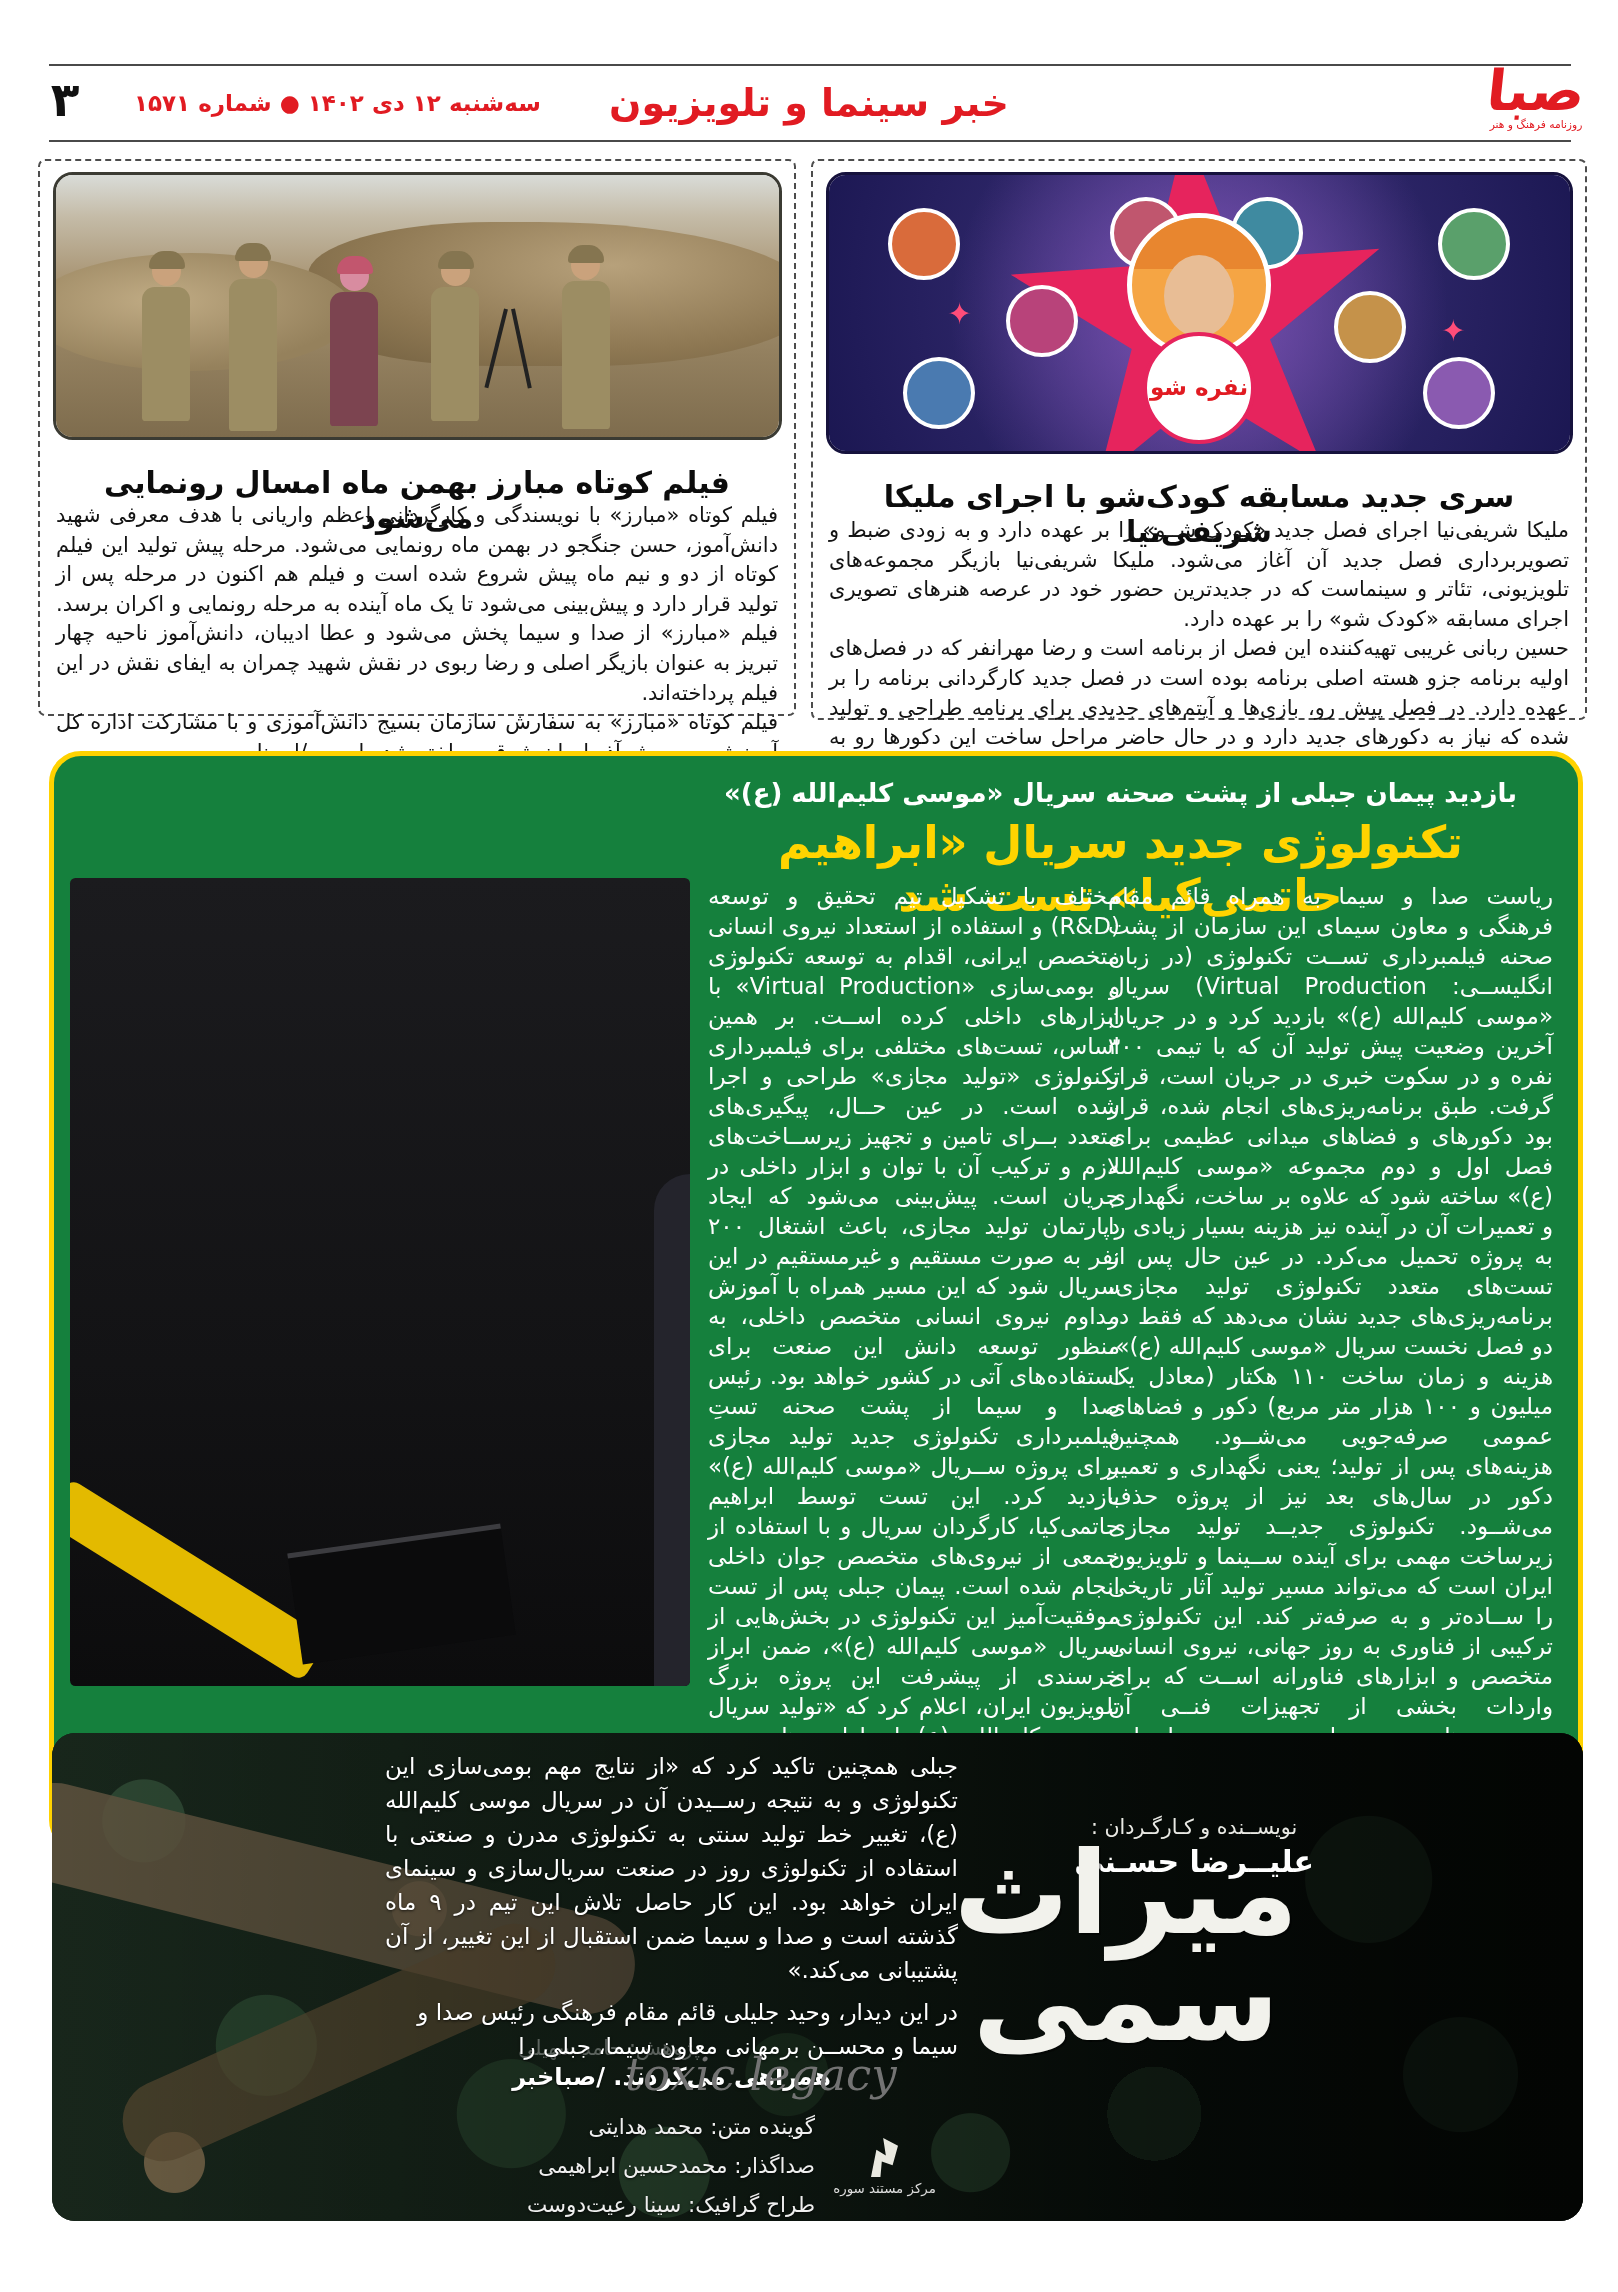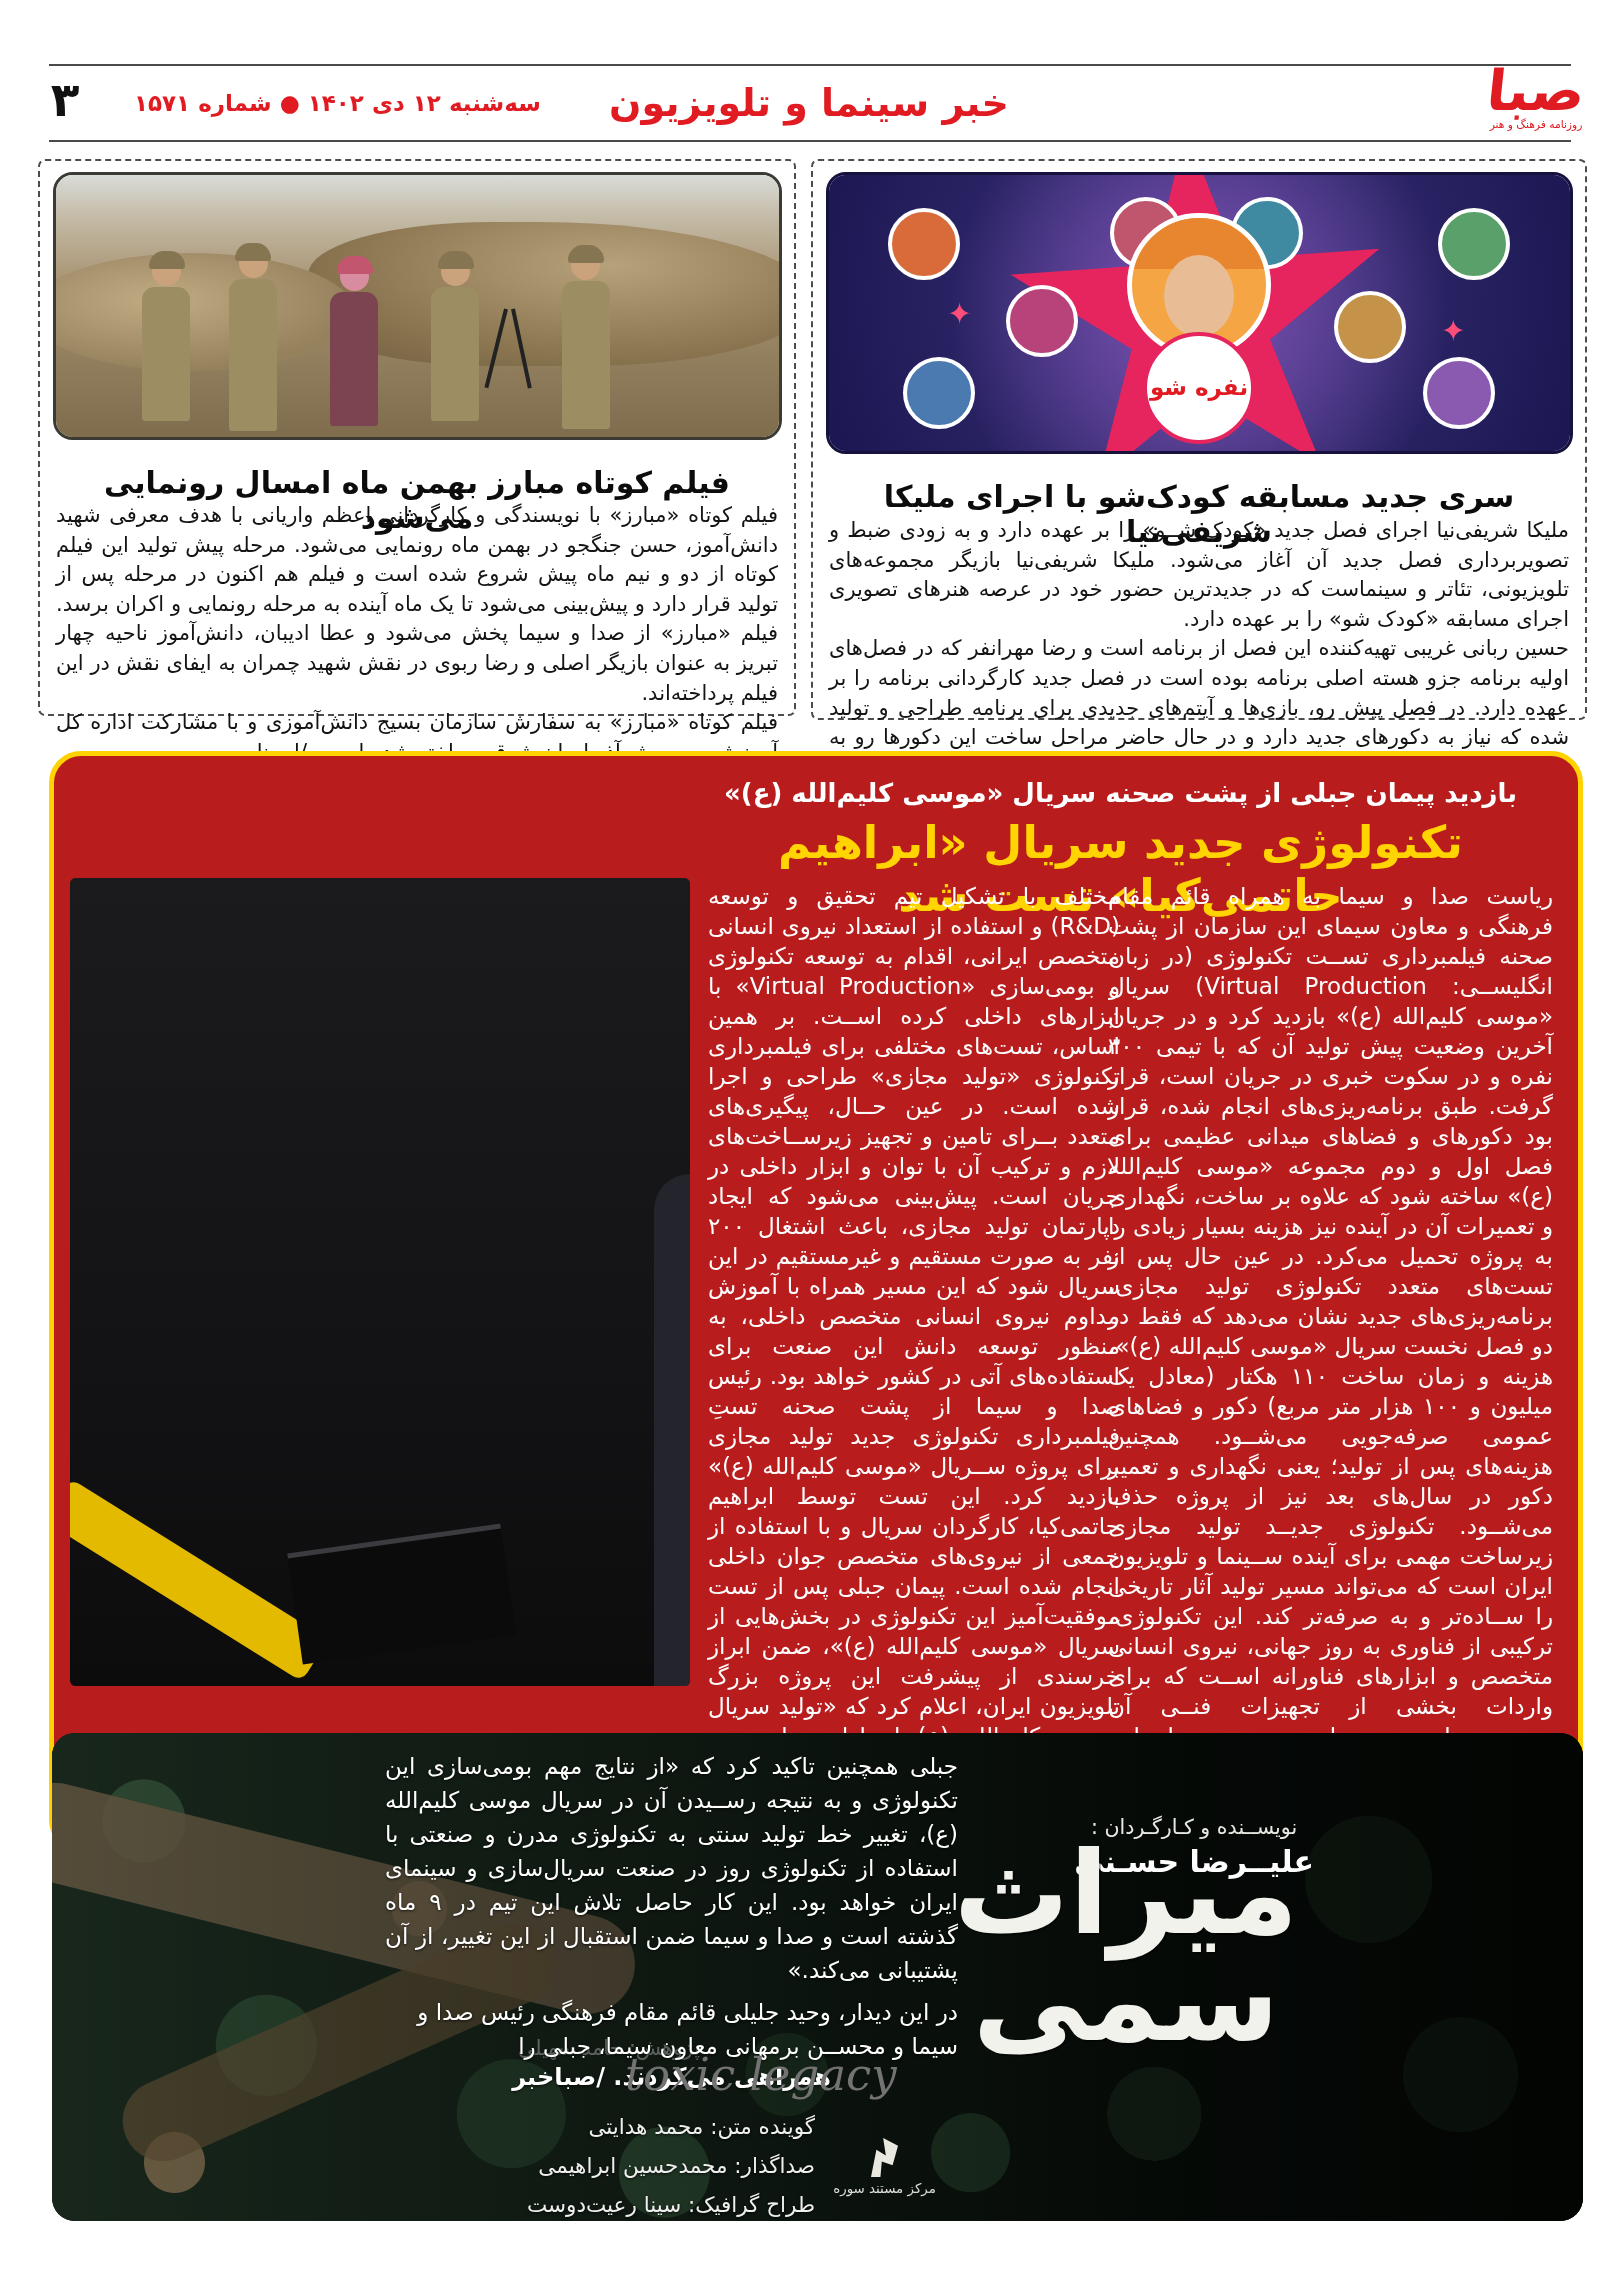--- a/index.html
+++ b/index.html
@@ -70,21 +70,21 @@
     transform:translate(-50%,-50%);background:#e8bd95;}
   .host-scarf{position:absolute;left:0;top:0;width:100%;height:38%;background:#e8862f;}
   .kid-circle{position:absolute;width:64px;height:64px;border-radius:50%;border:4.5px solid #fff;overflow:hidden;}
   .badge-circle{position:absolute;left:50%;bottom:7.2px;transform:translateX(-50%);
     width:104px;height:104px;border-radius:50%;background:#ffffff;border:4.5px solid #e6245d;
     display:flex;align-items:center;justify-content:center;text-align:center;
     font-size:23px;font-weight:bold;color:#e11b22;line-height:25px;}
   .sparkle{position:absolute;color:#ff4d79;font-size:30px;}
 
   
-  .feature{position:absolute;left:49px;top:751px;width:1534px;height:1101px;background:#b91c1c;
+  .feature{position:absolute;left:49px;top:751px;width:1534px;height:1101px;background:#15803d;
            border:5.4px solid #ffd200;border-radius:32px;box-sizing:border-box;}
   .feature-head{position:absolute;left:627px;right:18px;top:18px;text-align:center;}
   .feature-kicker{font-size:26px;font-weight:bold;color:#ffffff;margin:3.6px 0 5.4px;}
   .feature-headline{font-size:45px;font-weight:bold;color:#ffd400;margin:8px;}
   .feature-col{position:absolute;top:125px;font-size:23px;line-height:30px;color:#fdfdfd;
                text-align:justify;direction:rtl;}
   .col-first{right:25px;width:445px;}
   .col-second{left:654px;width:412px;}
 
   

